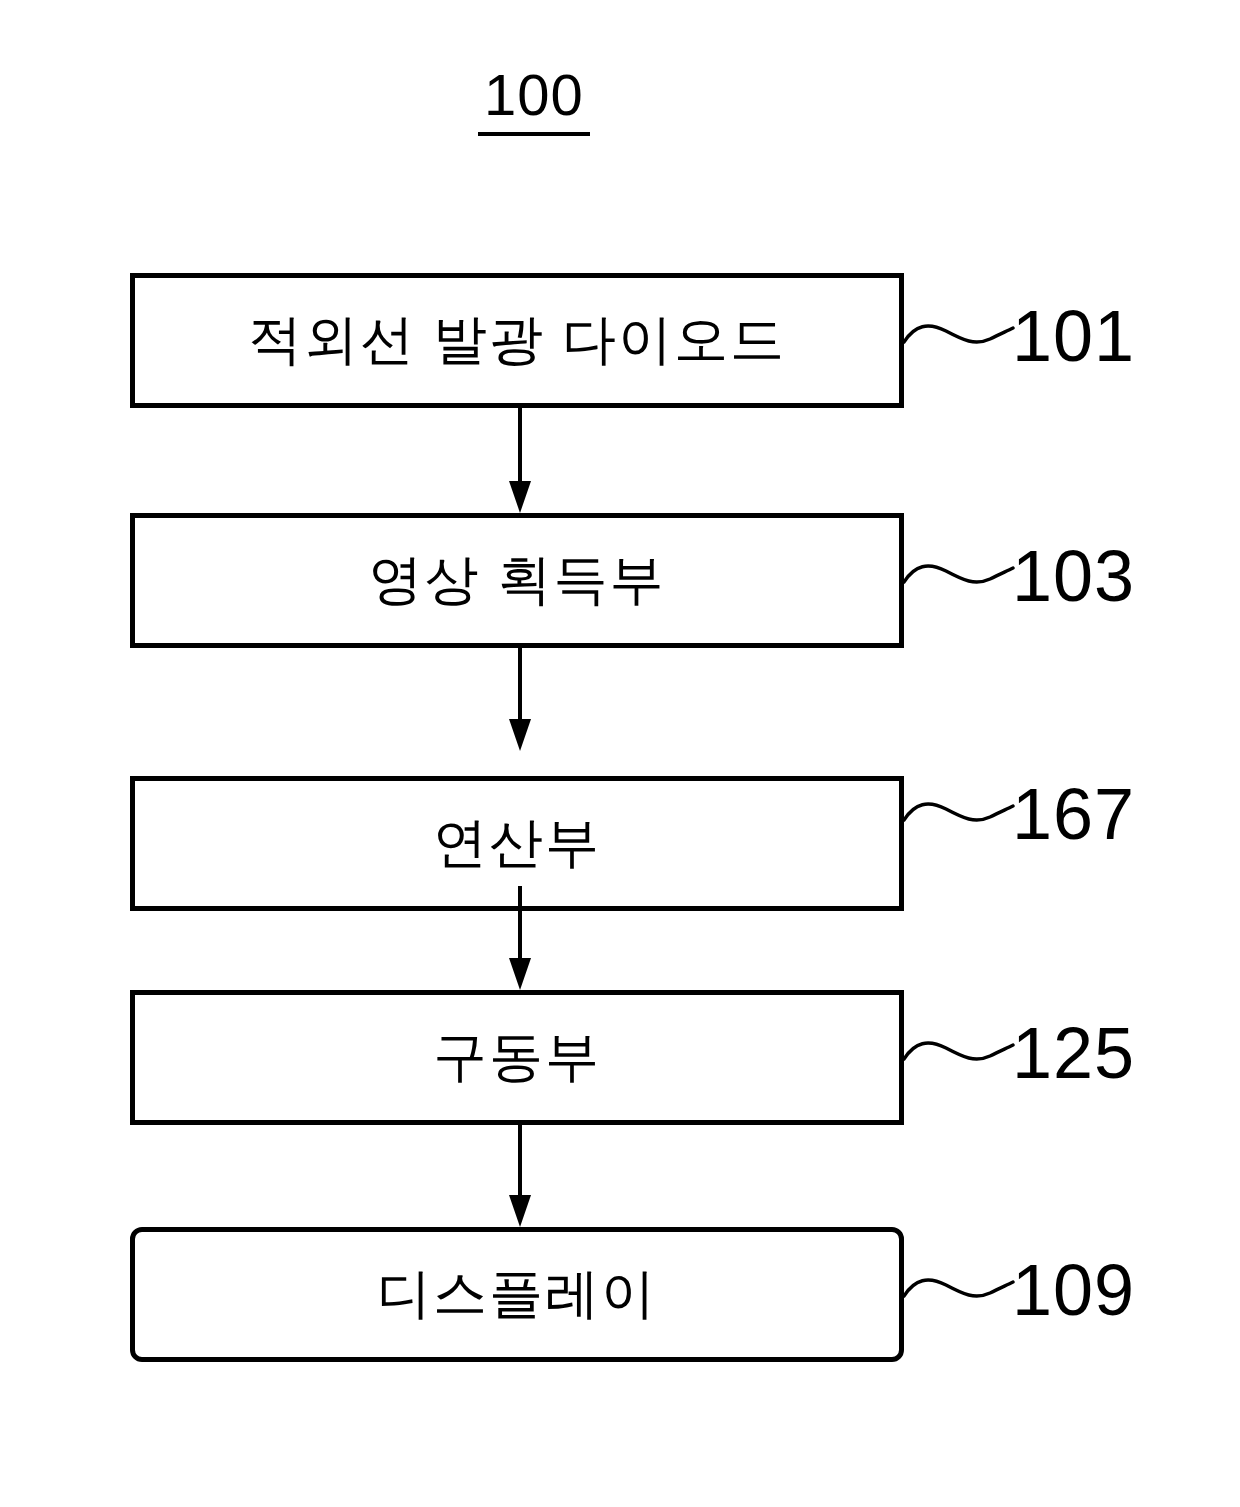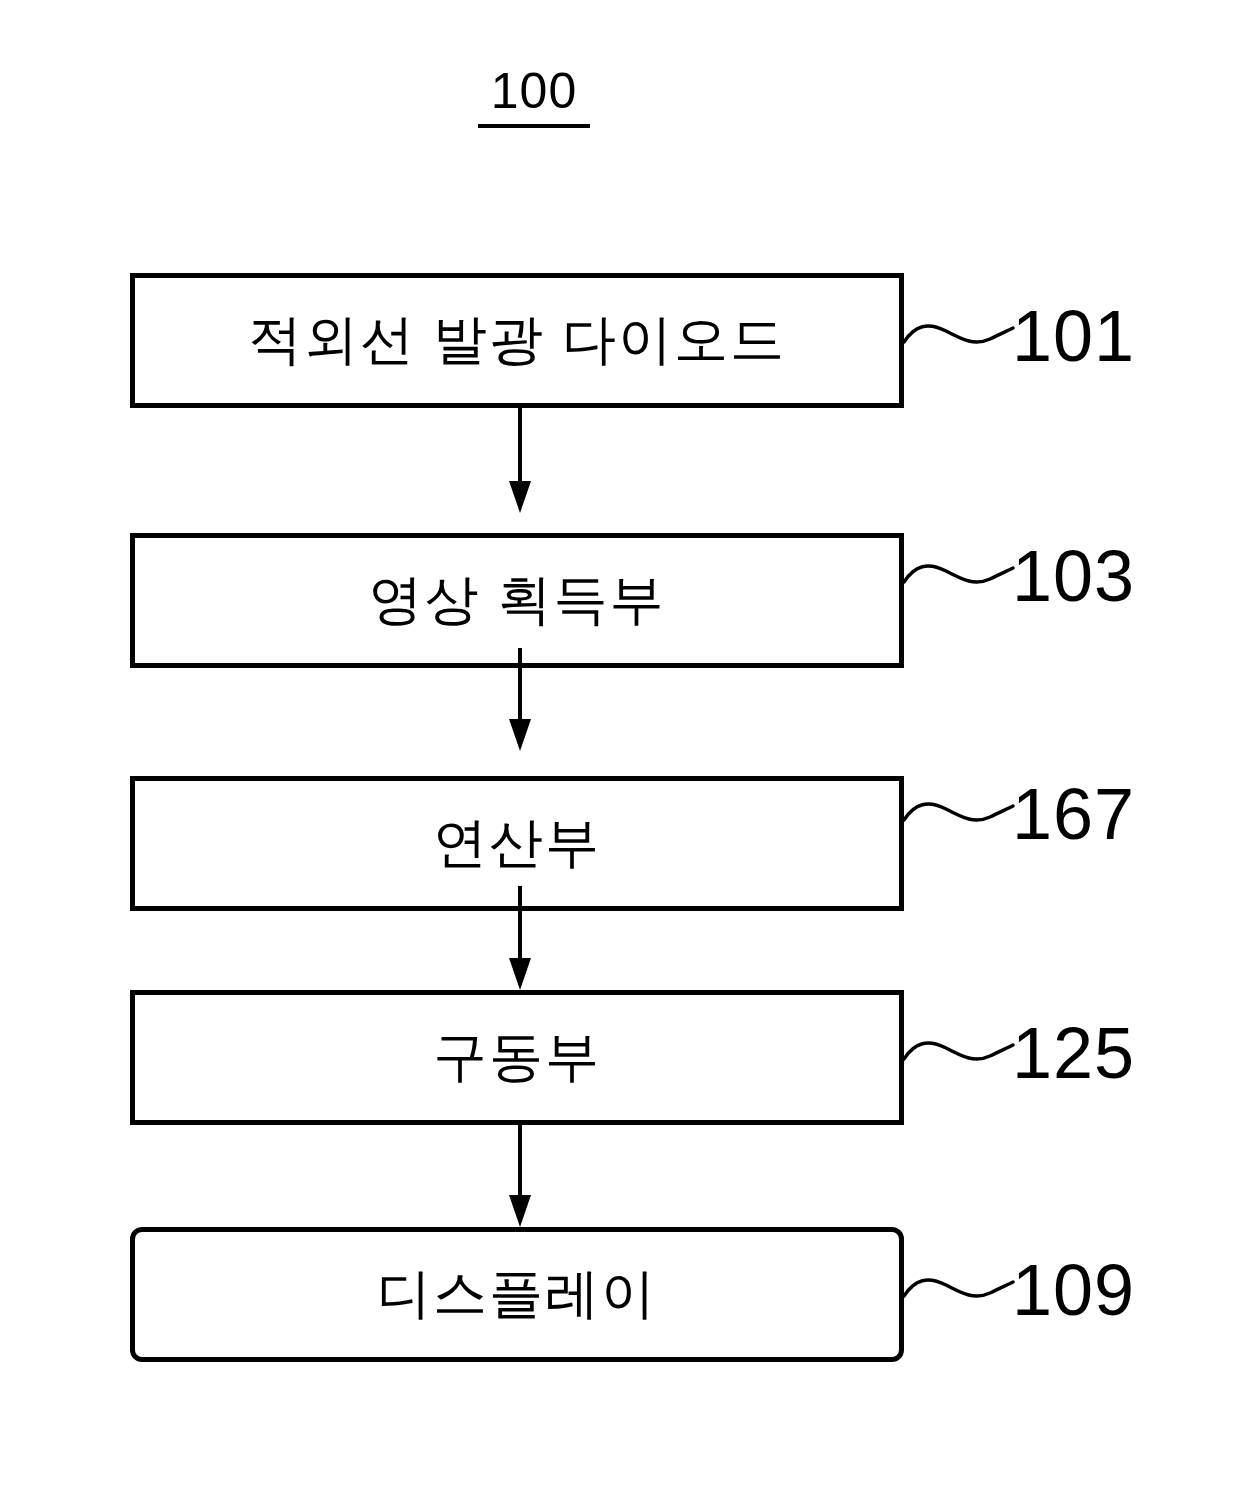--- a/index.html
+++ b/index.html
@@ -15,21 +15,21 @@
     height: 1507px;
     background: #ffffff;
     overflow: hidden;
   }
   .fig-title {
     position: absolute;
     left: 478px;
     top: 66px;
     width: 112px;
     text-align: center;
-    font-size: 50px;
+    font-size: 58px;
     line-height: 1.0;
     border-bottom: 4px solid #000;
     padding-bottom: 8px;
     letter-spacing: 1px;
   }
   .block {
     position: absolute;
     left: 130px;
     width: 774px;
     height: 135px;
@@ -39,21 +39,21 @@
     display: flex;
     align-items: center;
     justify-content: center;
   }
   .block .label {
     font-size: 54px;
     letter-spacing: 2px;
     white-space: nowrap;
   }
   .b1 { top: 273px; }
-  .b2 { top: 513px; margin-top: 20px; }
+  .b2 { top: 513px; }
   .b3 { top: 751px; margin-top: 25px; }
   .b4 { top: 990px; }
   .b5 { top: 1227px; border-radius: 12px; }
 
   .arrow {
     position: absolute;
     left: 509px;
     width: 22px;
   }
   .a1 { top: 407px; height: 106px; }

